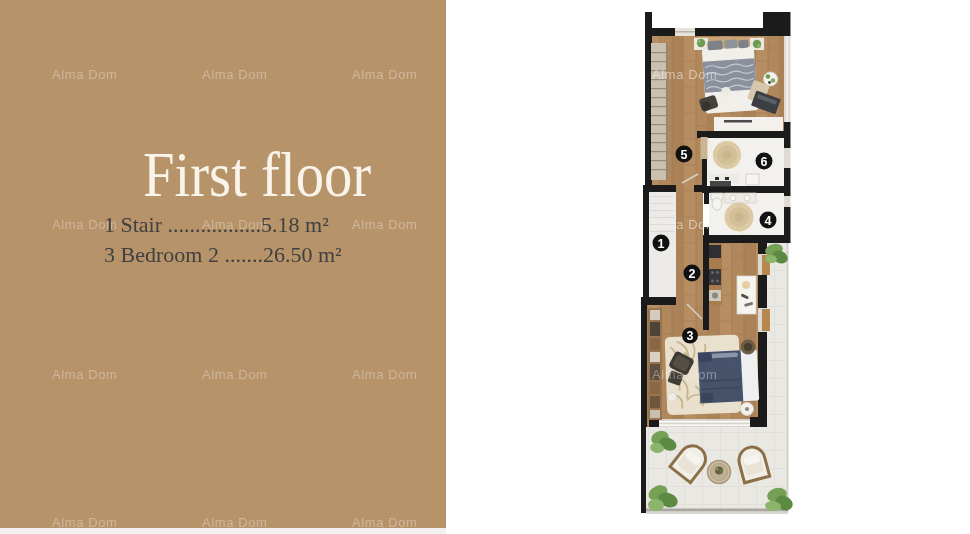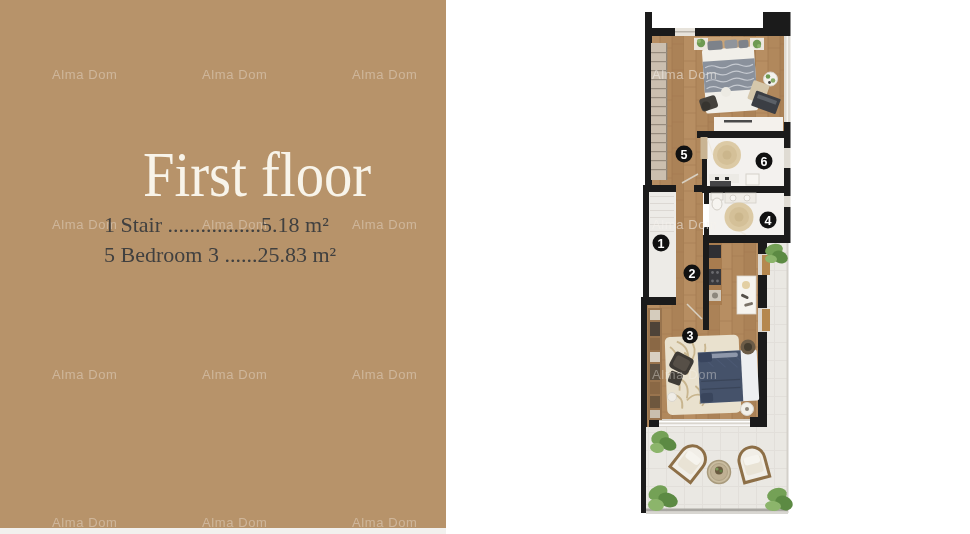--- a/index.html
+++ b/index.html
@@ -29,21 +29,21 @@
 <div class="wm" style="left:52px;top:515px;">Alma Dom</div>
 <div class="wm" style="left:202px;top:515px;">Alma Dom</div>
 <div class="wm" style="left:352px;top:515px;">Alma Dom</div>
 
 <div class="abs" style="left:143px;top:138px;width:300px;">
   <span style="display:inline-block;font-size:64px;color:#f8f4ea;transform:scaleX(0.885);transform-origin:0 0;white-space:nowrap;">First floor</span>
 </div>
 
 <div class="abs" style="left:104px;top:210px;font-size:22px;color:#404040;line-height:30px;white-space:nowrap;font-family:Liberation Serif, serif;">
   <div>1 Stair .................5.18 m²</div>
-  <div>5 Bedroom 3 ......25.83 m²</div>
+  <div>3 Bedroom 2 .......26.50 m²</div>
 </div>
 
 <svg class="abs" style="left:0;top:0;" width="970" height="534" viewBox="0 0 970 534">
 <defs>
   <pattern id="wood" width="36" height="26" patternUnits="userSpaceOnUse">
     <rect width="36" height="26" fill="#b1885c"></rect>
     <rect x="0" width="12" height="26" fill="#b78e62"></rect>
     <rect x="24" width="12" height="26" fill="#ab8257"></rect>
     <rect x="11.6" width="0.8" height="26" fill="#9e764e" opacity="0.8"></rect>
     <rect x="23.6" width="0.8" height="26" fill="#9e764e" opacity="0.8"></rect>

